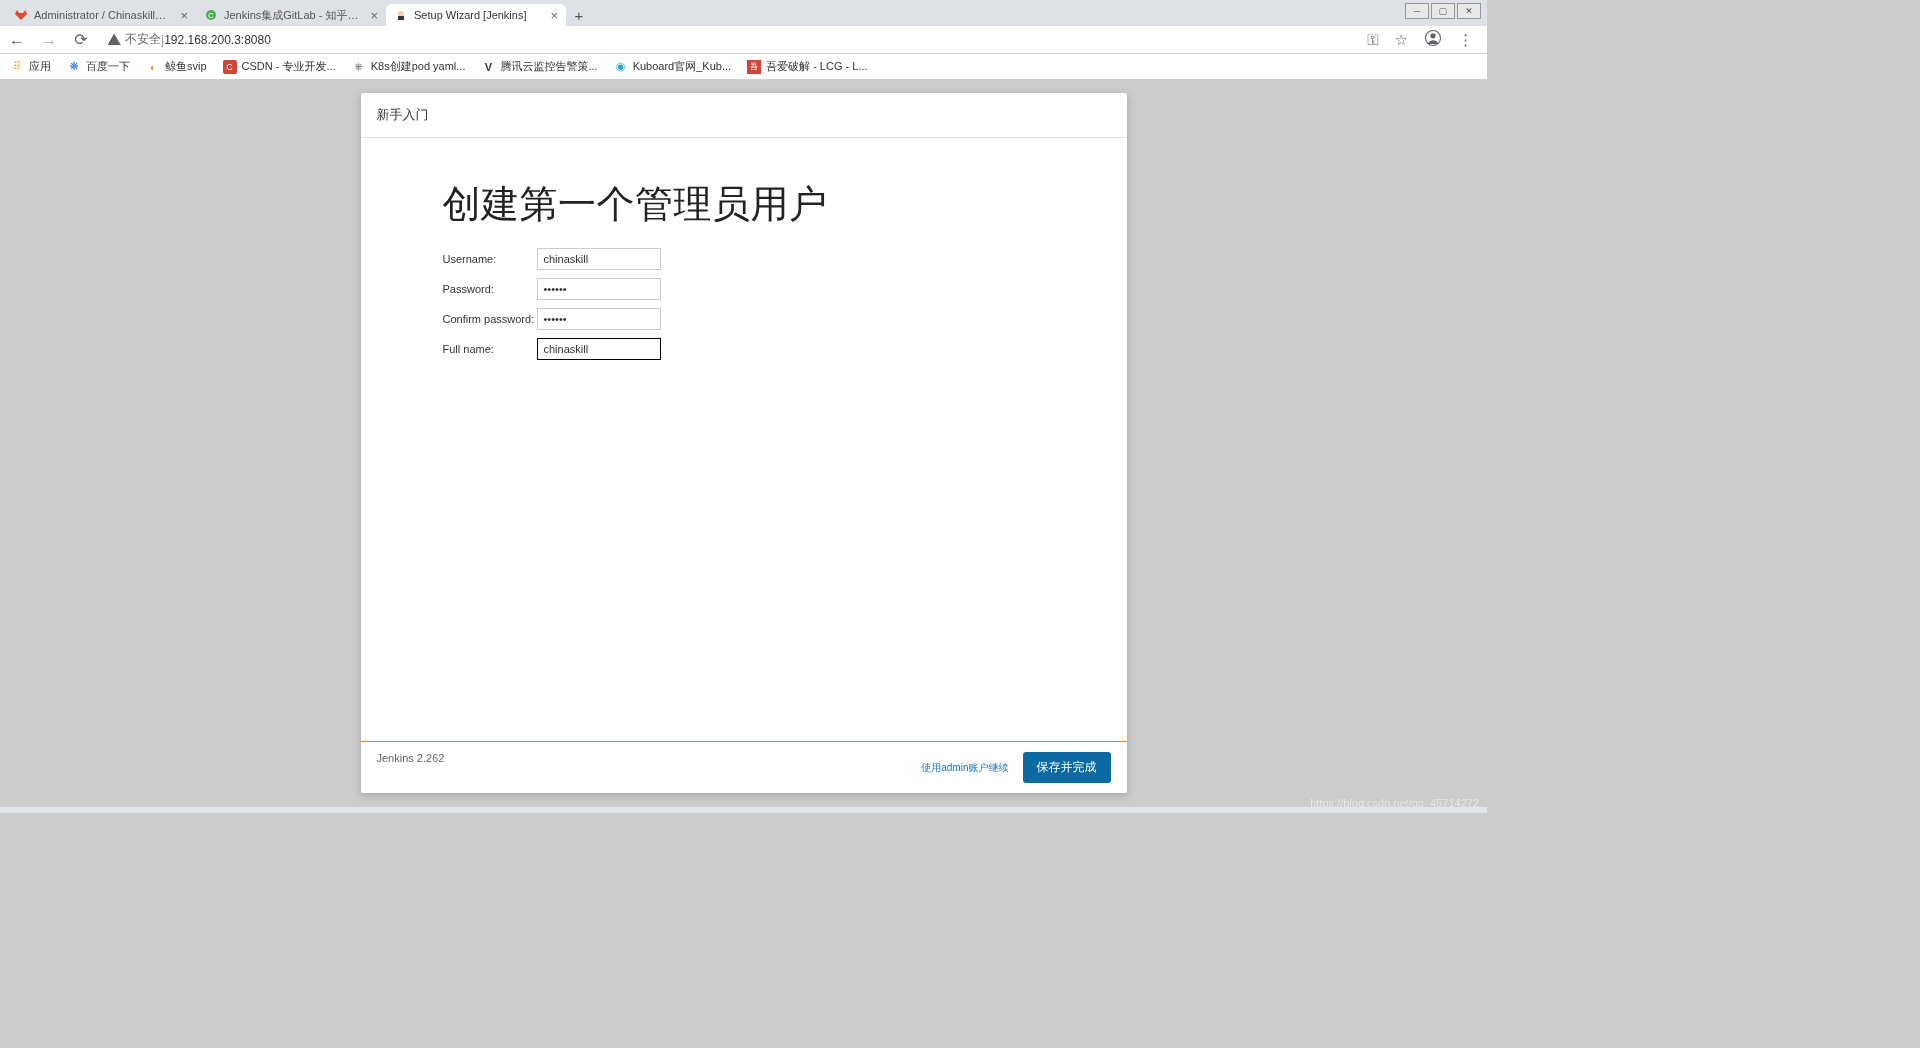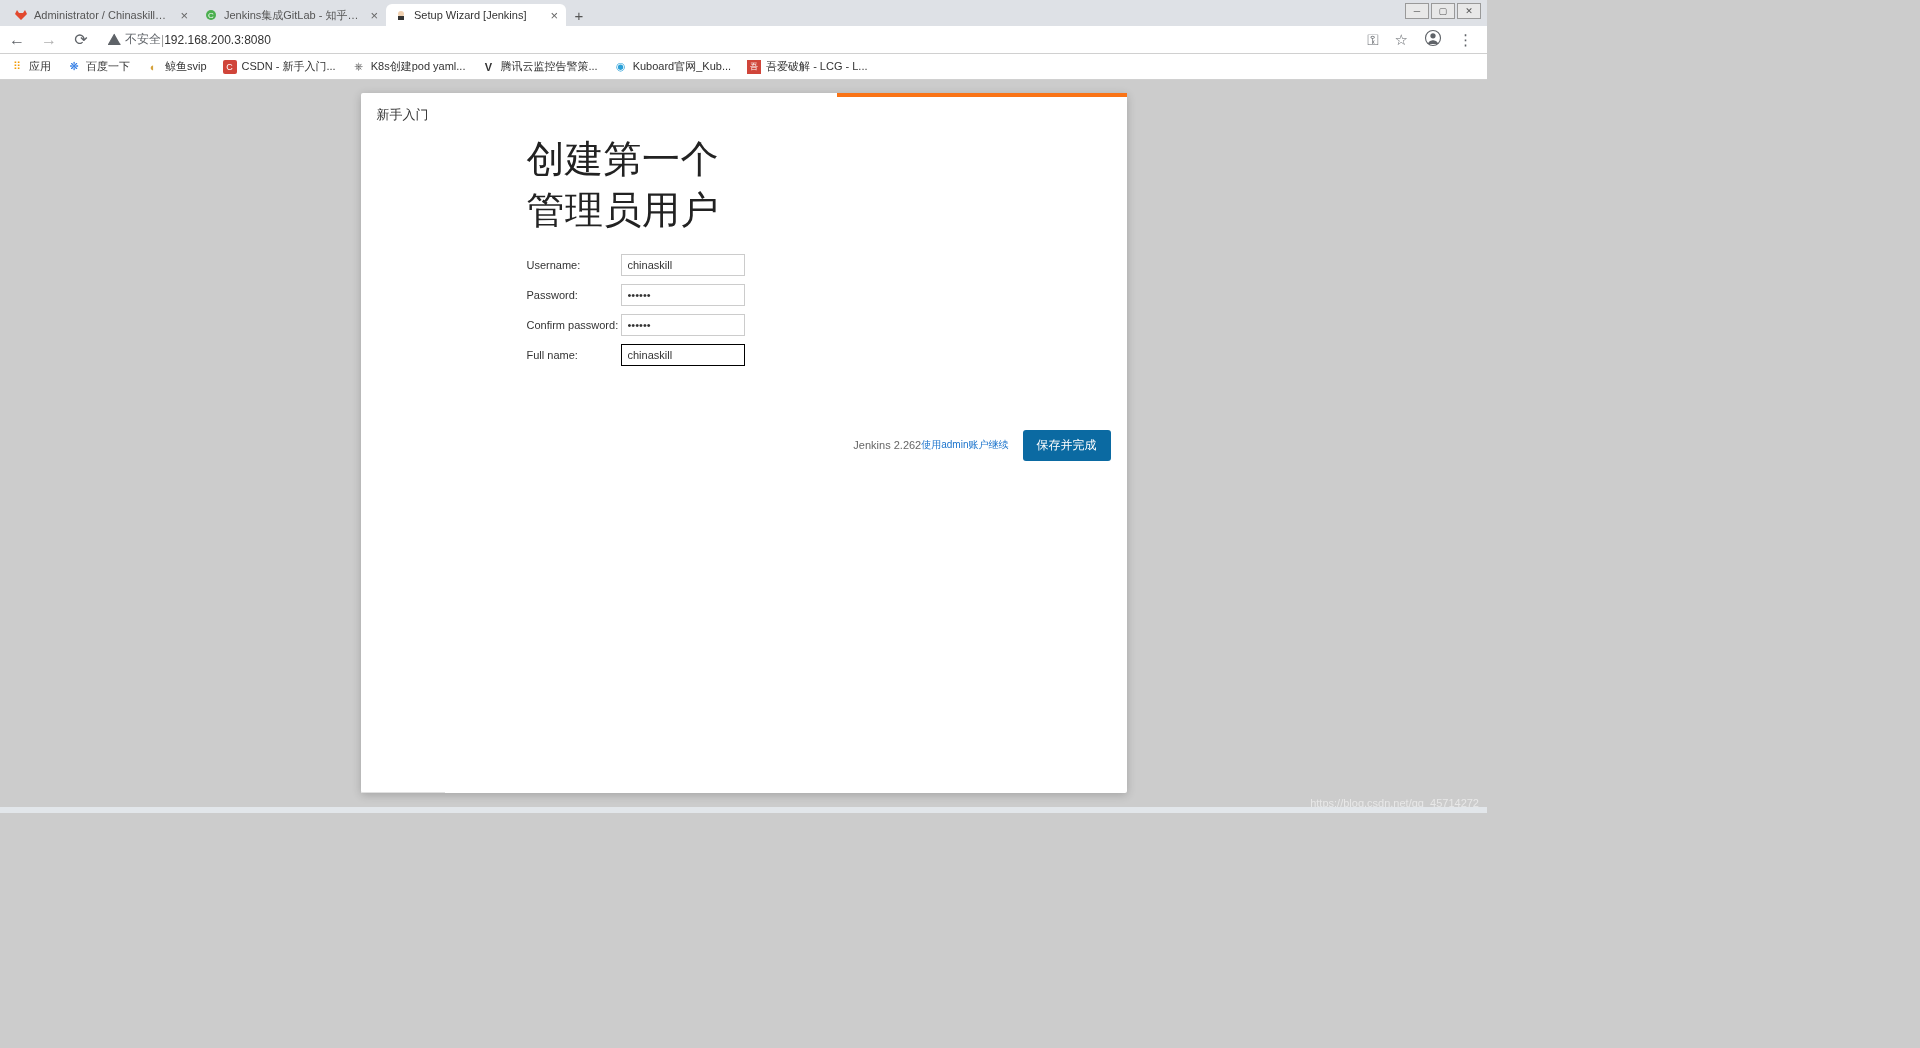--- a/index.html
+++ b/index.html
@@ -100,20 +100,21 @@
   justify-content: center;
   padding-top: 13px;
 }
 .wizard {
   width: 766px;
   height: 700px;
   background: #fff;
   border-radius: 2px;
   box-shadow: 0 2px 10px rgba(0,0,0,0.2);
   display: flex;
+  flex-direction: column;
 }
 .wizard-header {
   padding: 13px 16px;
   font-size: 13px;
   color: #333;
   border-bottom: 1px solid #e0e0e0;
 }
 .wizard-body {
   flex: 1;
   padding: 28px 82px;
@@ -140,24 +141,24 @@
   width: 124px;
   height: 22px;
   border: 1px solid #ccc;
   padding: 0 6px;
   font-size: 11px;
   color: #333;
   outline: none;
 }
 .form-input.focused { border: 1.5px solid #000; }
 .wizard-footer {
-  border-top: 4px solid #f97316;
+  border-top: 1px solid #f97316;
   padding: 10px 16px;
   display: flex;
-  align-items: center;
+  align-items: flex-start;
 }
 .jenkins-ver { font-size: 11px; color: #666; }
 .footer-actions { margin-left: auto; display: flex; align-items: center; gap: 14px; }
 .link-action { color: #1a73cc; font-size: 10px; cursor: pointer; }
 .primary-btn {
   background: #0b6aa2;
   color: #fff;
   border: none;
   padding: 7px 14px;
   font-size: 12px;
@@ -252,21 +253,21 @@
   <div class="bm">
       <span class="ico" style="color:#2a78e4">❋</span>
       <span>百度一下</span>
     </div>
   <div class="bm">
       <span class="ico" style="color:#d5a13a">◐</span>
       <span>鲸鱼svip</span>
     </div>
   <div class="bm">
       <span class="ico" style="background:#d0453a;color:#fff;font-size:9px;width:14px;height:14px;border-radius:2px">C</span>
-      <span>CSDN - 新手入门...</span>
+      <span>CSDN - 专业开发...</span>
     </div>
   <div class="bm">
       <span class="ico" style="color:#555">⎈</span>
       <span>K8s创建pod yaml...</span>
     </div>
   <div class="bm">
       <span class="ico" style="color:#333;font-weight:bold">V</span>
       <span>腾讯云监控告警策...</span>
     </div>
   <div class="bm">

